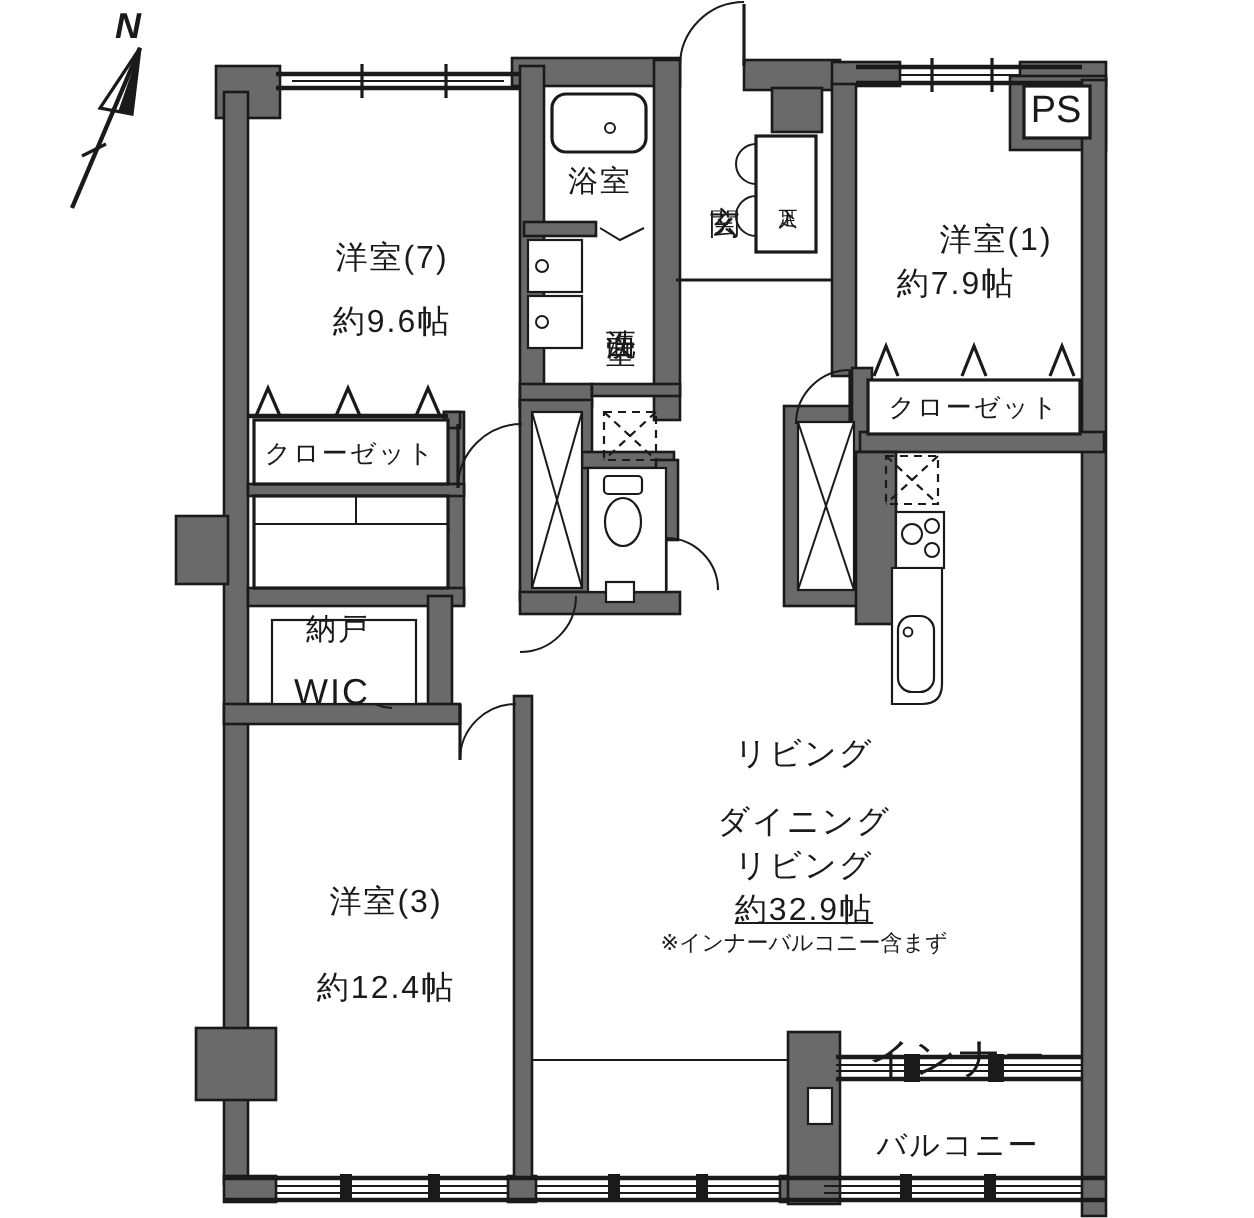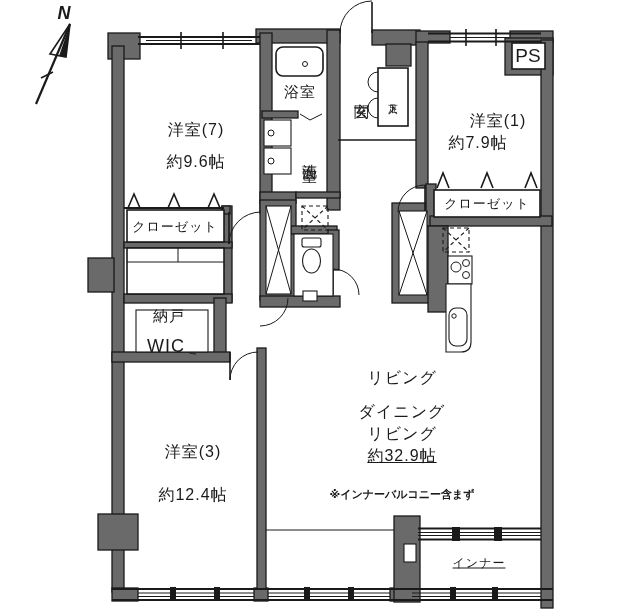--- a/index.html
+++ b/index.html
@@ -260,16 +260,17 @@
 
   <div class="lbl small" style="left:175px;top:227px;">クローゼット</div>
   <div class="lbl small" style="left:487px;top:204px;">クローゼット</div>
   <div class="lbl" style="left:169px;top:274px;font-size:15px;margin-top:42px;">納戸</div>
   <div class="lbl wic" style="left:166px;top:346px;">WIC</div>
 
   <div class="lbl" style="left:402px;top:378px;">リビング</div>
   <div class="lbl" style="left:402px;top:412px;">ダイニング</div>
   <div class="lbl" style="left:402px;top:434px;">リビング</div>
   <div class="lbl" style="left:402px;top:456px;text-decoration:underline;">約32.9帖</div>
-  <div class="lbl note" style="left:402px;top:495px;font-weight:bold;">※インナーバルコニー含まず</div>
-
-  <div class="lbl" style="left:479px;top:563px;font-size:12px;text-decoration:underline;">インナー</div>
+  <div class="lbl note" style="left:402px;top:473px;">※インナーバルコニー含まず</div>
+
+  <div class="lbl" style="left:479px;top:530px;font-size:21px;">インナー</div>
+  <div class="lbl" style="left:479px;top:574px;font-size:15px;">バルコニー</div>
 </div>
 
 </body></html>

